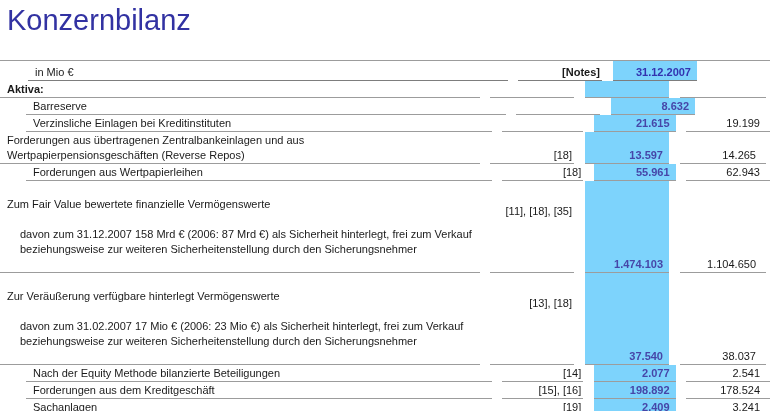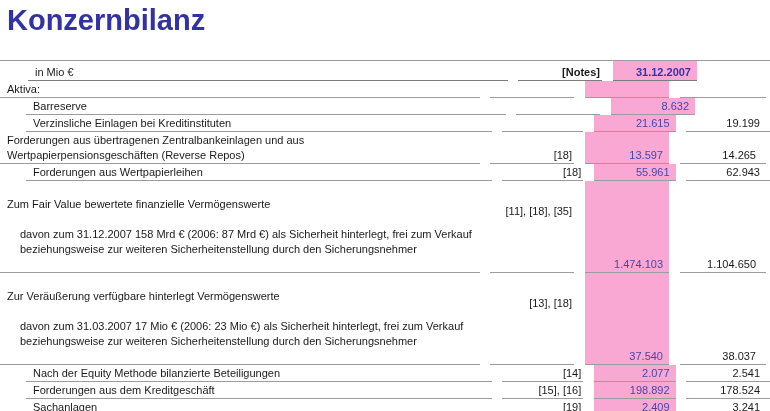--- a/index.html
+++ b/index.html
@@ -7,21 +7,21 @@
     margin: 0; padding: 0;
     width: 770px; height: 411px;
     background: #ffffff;
     overflow: hidden;
     font-family: "Liberation Sans", sans-serif;
     color: #1a1a1a;
   }
   .title {
     font-size: 29px;
     line-height: 34px;
-    font-weight: 700;
+    font-weight: 400;
     color: #3232a2;
     margin: 3px 0 0 7px;
   }
   .bs-table {
     margin-top: 23px;
     border-top: 1px solid #9c9c9c;
     font-size: 11px;
   }
   .row { display: flex; align-items: stretch; }
   .c { border-bottom: 1px solid #9c9c9c; }
@@ -34,40 +34,41 @@
   .g1 { width: 10px; } .g2 { width: 11px; } .g3 { width: 11px; }
   .c.notes {
     width: 84px;
     display: flex; justify-content: flex-end; align-items: flex-end;
     line-height: 15px; white-space: nowrap;
     padding-right: 2px;
   }
   .row.nt .c.notes { align-items: flex-start; margin-top: 23px; }
   .c.v2007 {
     width: 84px;
-    background: #f9a8d4;
+    background: #7dd3fc;
     color: #4646a8;
     display: flex; justify-content: flex-end; align-items: flex-end;
     line-height: 15px; white-space: nowrap;
     padding-right: 6px;
+    font-weight: bold;
   }
   .c.v2006 {
     width: 86px;
     display: flex; justify-content: flex-end; align-items: flex-end;
     line-height: 15px; white-space: nowrap;
     padding-right: 10px;
   }
   .row.single { min-height: 16px; padding-left: 26px; }
   .header-row { min-height: 20px; }
   .header-row .c { border-bottom-color: #7d7d7d; }
   .header-row .c.label { display: flex; align-items: flex-end; margin-left: 28px; }
   .header-row .c.notes, .header-row .c.v2006 { font-weight: 700; color: #1a1a1a; }
-  .header-row .c.v2007 { background: #f9a8d4; font-weight: 700; color: #3333b0; text-align: center; }
+  .header-row .c.v2007 { background: #7dd3fc; font-weight: 700; color: #3333b0; text-align: center; }
   .section-row { min-height: 14px; }
-  .section-row .c.label { font-weight: 400; }
+  .section-row .c.label { font-weight: 700; }
   .sub { padding-left: 13px; white-space: pre-line; line-height: 15px; }
 </style>
 </head>
 <body>
 
 <div class="title">Konzernbilanz</div>
 
 <div class="bs-table">
 
   <div class="row header-row">
@@ -139,21 +140,21 @@
     <div class="c notes">[11], [18], [35]</div>
     <div class="g2"></div>
     <div class="c v2007">1.474.103</div>
     <div class="g3"></div>
     <div class="c v2006">1.104.650</div>
   </div>
 
   <div class="row nt">
     <div class="c label">
       <div>Zur Veräußerung verfügbare hinterlegt Vermögenswerte</div>
-      <div class="sub">davon zum 31.03.2007 17 Mio € (2006: 23 Mio €) als Sicherheit hinterlegt, frei zum Verkauf
+      <div class="sub">davon zum 31.02.2007 17 Mio € (2006: 23 Mio €) als Sicherheit hinterlegt, frei zum Verkauf
 beziehungsweise zur weiteren Sicherheitenstellung durch den Sicherungsnehmer</div>
     </div>
     <div class="g1"></div>
     <div class="c notes">[13], [18]</div>
     <div class="g2"></div>
     <div class="c v2007">37.540</div>
     <div class="g3"></div>
     <div class="c v2006">38.037</div>
   </div>
 

